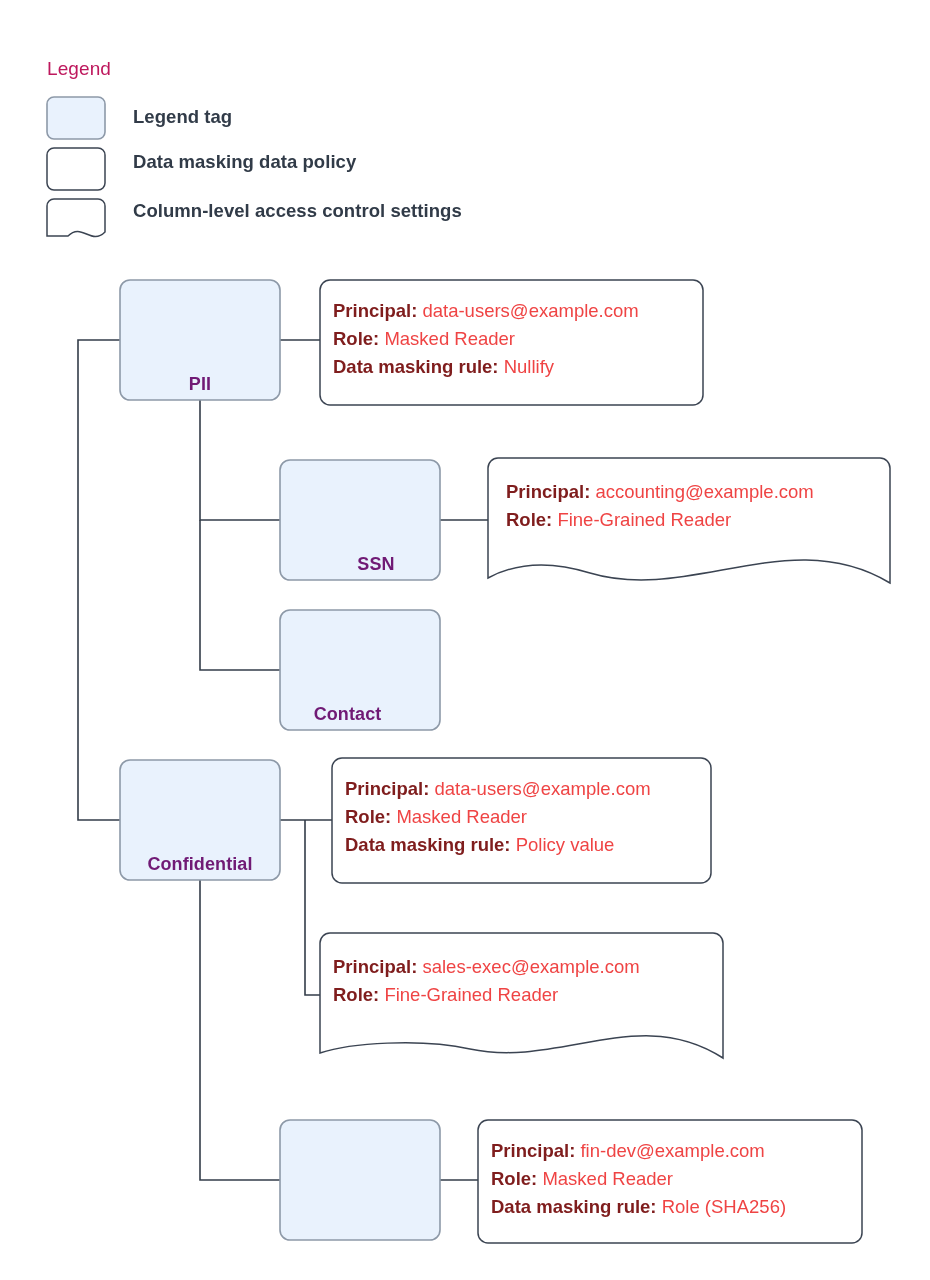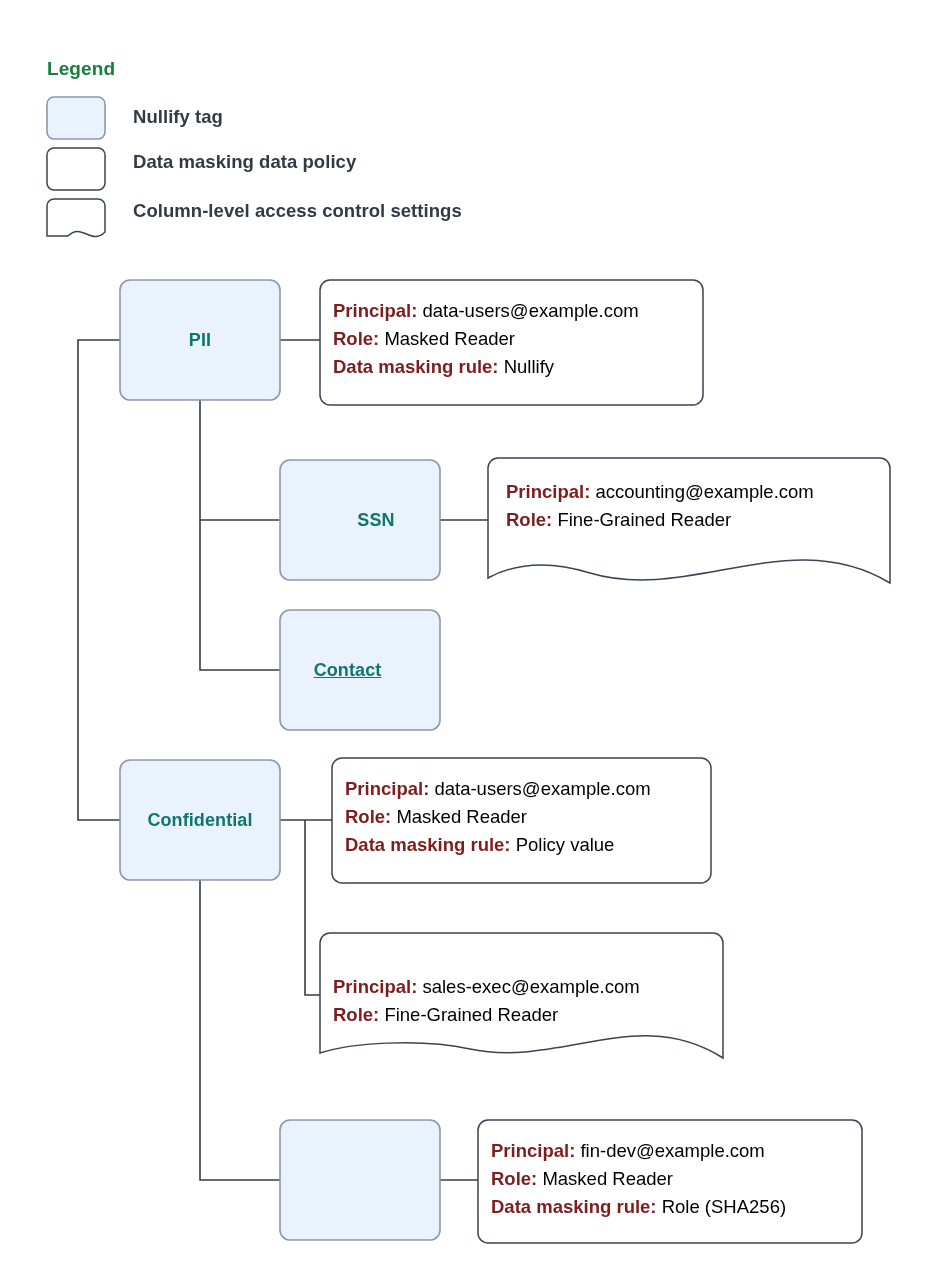--- a/index.html
+++ b/index.html
@@ -49,59 +49,60 @@
     fill: none;
     stroke: #333c49;
     stroke-width: 1.6;
     stroke-linecap: butt;
     stroke-linejoin: miter;
   }
   
   .legend-title {
     position: absolute;
     font-size: 19px;
-    font-weight: bold;
-    color: #15803d;
+    font-weight: normal;
+    color: #be185d;
     letter-spacing: 0.1px;
     white-space: nowrap;
   }
   .legend-label {
     position: absolute;
     font-size: 18.5px;
     font-weight: bold;
     color: #313b48;
     letter-spacing: 0.05px;
     white-space: nowrap;
   }
   .tag-label {
     position: absolute;
     display: flex;
     align-items: center;
     justify-content: center;
     font-size: 18px;
     font-weight: bold;
-    color: #0f766e;
+    color: #701a75;
     letter-spacing: 0.1px;
     text-align: center;
     pointer-events: none;
+    margin-top: 44px;
   }
   .detail-text {
     position: absolute;
     font-size: 18.5px;
     color: #4b535f;
     line-height: 28px;
     white-space: nowrap;
   }
   .detail-text .k {
     font-weight: bold;
     color: #7f1d1d;
   }
   .detail-text .v {
     font-weight: normal;
-    color: #000000;
+    color: #ef4444;
   }
 </style>
 </head>
 <body>
 
 <div id="canvas">
 
   <svg class="diagram-svg" viewBox="0 0 930 1280">
 
     <rect class="tag-shape" x="47" y="97" width="58" height="42" rx="7" ry="7"></rect>
@@ -165,31 +166,31 @@
              C 420 1038 350 1043 320 1053
              L 320 943
              A 10 10 0 0 1 330 933 Z"></path>
 
     <rect class="policy-shape" x="478" y="1120" width="384" height="123" rx="10" ry="10"></rect>
 
   </svg>
 
   <div class="legend-title" style="left:47px; top:58px;">Legend</div>
 
-  <div class="legend-label" style="left:133px; top:106px;">Nullify tag</div>
+  <div class="legend-label" style="left:133px; top:106px;">Legend tag</div>
 
   <div class="legend-label" style="left:133px; top:151px;">Data masking data policy</div>
 
   <div class="legend-label" style="left:133px; top:200px;">Column-level access control settings</div>
 
   <div class="tag-label" style="left:120px; top:280px; width:160px; height:120px;">PII</div>
 
   <div class="tag-label" style="left:280px; top:460px; width:192px; height:120px;">SSN</div>
 
-  <div class="tag-label" style="left:280px; top:610px; width:135px; height:120px;text-decoration:underline;">Contact</div>
+  <div class="tag-label" style="left:280px; top:610px; width:135px; height:120px;">Contact</div>
 
   <div class="tag-label" style="left:120px; top:760px; width:160px; height:120px;">Confidential</div>
 
 
   <div class="detail-text" style="left:333px; top:297px;">
     <div>
       <span class="k">Principal:</span>
       <span class="v">data-users@example.com</span>
     </div>
     <div>
@@ -221,21 +222,21 @@
     <div>
       <span class="k">Role:</span>
       <span class="v">Masked Reader</span>
     </div>
     <div>
       <span class="k">Data masking rule:</span>
       <span class="v">Policy value</span>
     </div>
   </div>
 
-  <div class="detail-text" style="left:333px; top:953px;margin-top:20px;">
+  <div class="detail-text" style="left:333px; top:953px;">
     <div>
       <span class="k">Principal:</span>
       <span class="v">sales-exec@example.com</span>
     </div>
     <div>
       <span class="k">Role:</span>
       <span class="v">Fine-Grained Reader</span>
     </div>
   </div>
 

